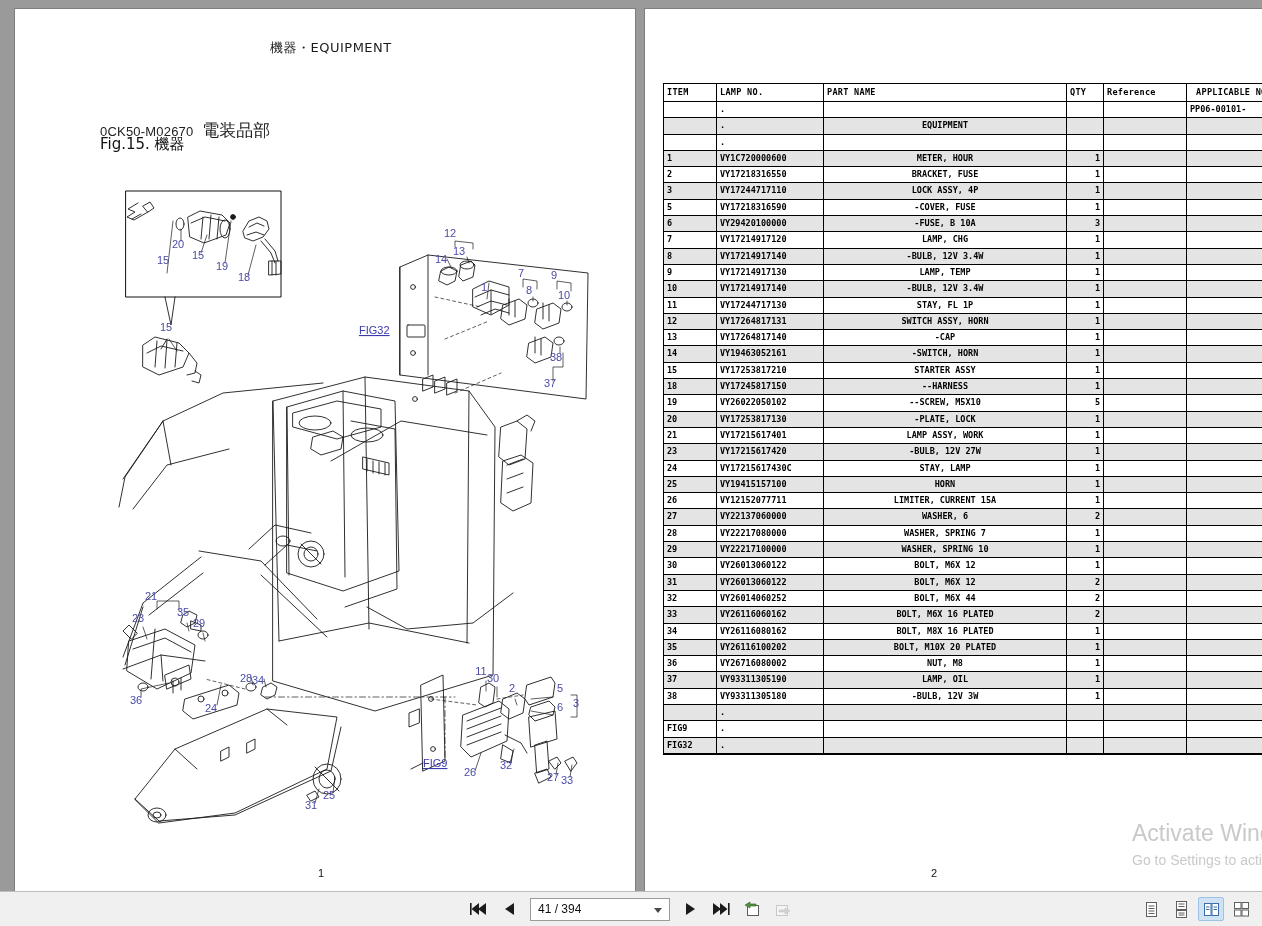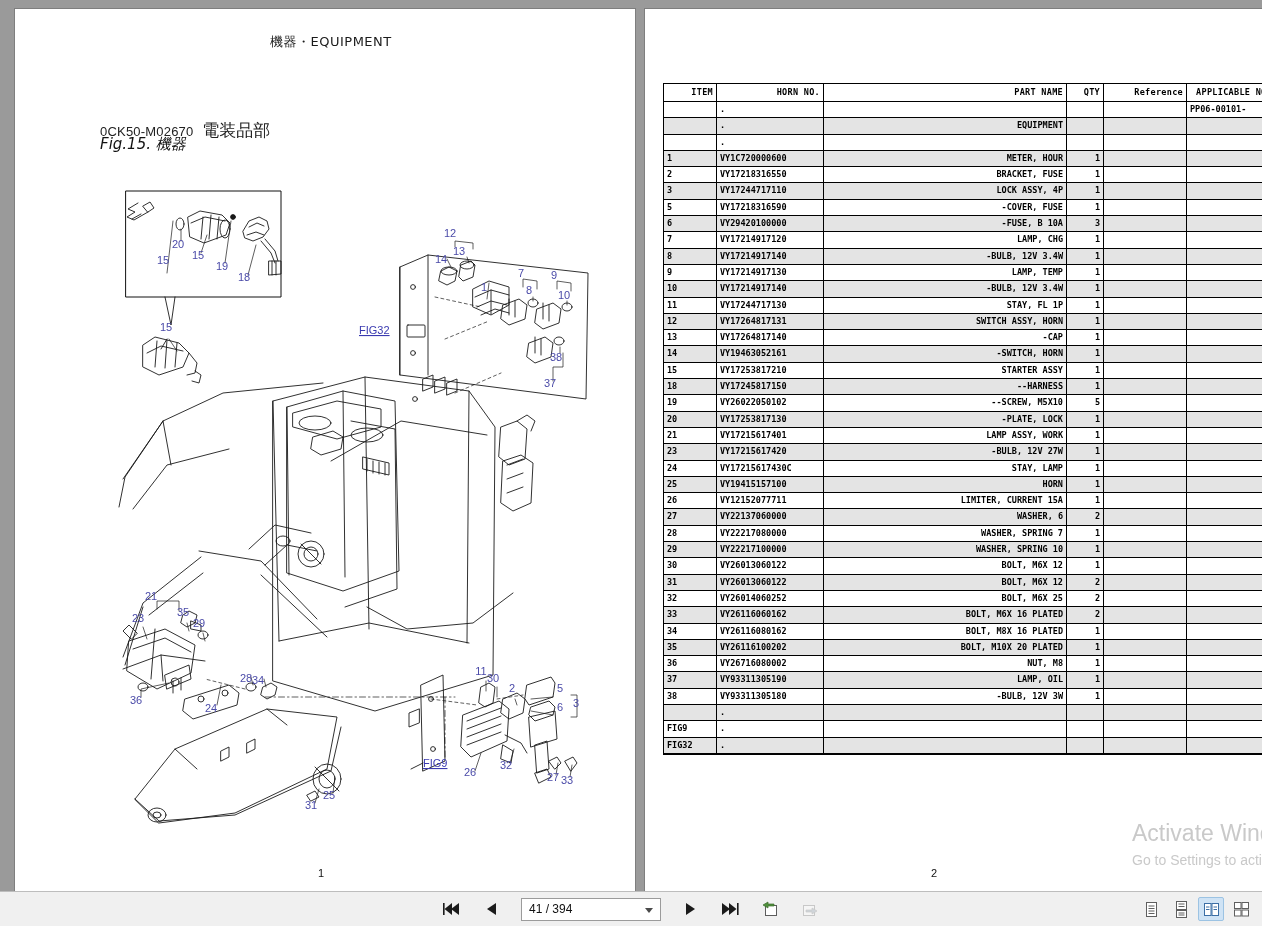--- a/index.html
+++ b/index.html
@@ -15,59 +15,59 @@
   .page{position:absolute;top:8px;height:884px;background:#ffffff;
         border:1px solid #7e7e7e;box-sizing:border-box;overflow:hidden;}
   .page-left{left:14px;width:622px;}
   .page-right{left:644px;width:618px;border-right:none;}
 
   .pagenum{position:absolute;bottom:12px;font-size:11px;color:#111;}
   .pagenum-left{left:303px;}
   .pagenum-right{left:286px;}
 
   
-  .doc-head{position:absolute;left:255px;top:24px;font-size:13px;color:#1b1b1b;
+  .doc-head{position:absolute;left:255px;top:30px;font-size:13px;color:#1b1b1b;
             font-family:"DejaVu Sans",sans-serif;letter-spacing:.5px;}
   .fig-code{position:absolute;left:85px;top:110px;font-size:10.5px;color:#222;}
   .fig-code .code{font-size:13px;letter-spacing:.2px;}
   .fig-code .jp{font-size:17px;font-family:"DejaVu Sans",sans-serif;}
   .fig-title{position:absolute;left:85px;top:126px;font-size:15px;color:#111;}
-  .fig-title .jp{font-family:"DejaVu Sans",sans-serif;font-style:italic;}
+  .fig-title .jp{font-family:"DejaVu Sans",sans-serif;}
 
   
   .diagram{position:absolute;left:0;top:0;width:622px;height:884px;}
   .diagram svg{display:block;}
   .callout{fill:#4a4aa8;font-family:"Liberation Sans",sans-serif;font-size:11px;}
   .figref{fill:#3a3ab0;font-family:"Liberation Sans",sans-serif;font-size:11px;
           text-decoration:underline;}
 
   
   .parts-wrap{position:absolute;left:18px;top:74px;width:568px;}
   table.parts{border-collapse:collapse;width:566px;table-layout:fixed;
               font-family:"DejaVu Sans Mono","Liberation Mono",monospace;}
   table.parts th,table.parts td{
      border:1px solid #000;padding:0 3px;height:15.3px;line-height:15.3px;
      font-size:8.5px;font-weight:bold;color:#000;overflow:hidden;white-space:nowrap;}
-  table.parts th{text-align:right;font-size:8.5px;letter-spacing:.3px;height:17px;}
+  table.parts th{text-align:left;font-size:8.5px;letter-spacing:.3px;height:17px;}
   thead th{border-bottom:2px solid #000;}
   .c-item{width:46px;text-align:left;}
   .c-part{width:100px;text-align:left;}
-  .c-name{width:236px;text-align:right;}
+  .c-name{width:236px;text-align:center;}
   .c-qty{width:30px;text-align:right;padding-right:5px;}
   .c-ref{width:76px;}
   .c-app{width:88px;text-align:left;}
   tr.shade td{background:#e4e4e4;}
   .th-ref{font-weight:bold;font-size:8.2px;}
   table.parts tr.last td{border-bottom:2px solid #000;}
 
   
   .toolbar{position:absolute;left:0;bottom:0;width:1262px;height:34px;
            background:#f0f0f0;border-top:1px solid #bdbdbd;}
   .tb-center{position:absolute;left:0;top:0;width:1262px;height:34px;
-             display:flex;align-items:center;justify-content:center;gap:18px;}
+             display:flex;align-items:center;justify-content:center;gap:9px;}
   .tb-btn{width:22px;height:22px;display:flex;align-items:center;justify-content:center;
           cursor:pointer;background:transparent;border:none;}
   .tb-btn svg{display:block;}
   .pagebox{position:relative;width:138px;height:21px;background:#fff;
            border:1px solid #9b9b9b;display:flex;align-items:center;}
   .pagebox input{border:none;outline:none;width:104px;height:17px;margin-left:5px;
                  font-size:12px;font-family:"Liberation Sans",sans-serif;color:#111;background:transparent;}
   .pagebox .caret{position:absolute;right:7px;top:9px;width:0;height:0;
                   border-left:4px solid transparent;border-right:4px solid transparent;
                   border-top:5px solid #4a4a4a;}
@@ -370,21 +370,21 @@
 
     <div class="pagenum pagenum-left">1</div>
   </div>
 
   <div class="page page-right">
     <div class="parts-wrap">
       <table class="parts">
         <thead>
           <tr>
             <th class="c-item">ITEM</th>
-            <th class="c-part">HORN NO.</th>
+            <th class="c-part">LAMP NO.</th>
             <th class="c-name">PART NAME</th>
             <th class="c-qty" style="">QTY</th>
             <th class="c-ref th-ref">Reference</th>
             <th class="c-app" style="text-align:center">APPLICABLE NO.</th>
           </tr>
         </thead>
         <tbody id="parts-body">
             <tr>
               <td class="c-item"></td>
               <td class="c-part">.</td>
@@ -621,21 +621,21 @@
               <td class="c-item">31</td>
               <td class="c-part">VY26013060122</td>
               <td class="c-name">BOLT, M6X 12</td>
               <td class="c-qty">2</td>
               <td class="c-ref"></td>
               <td class="c-app"></td>
             </tr>
             <tr>
               <td class="c-item">32</td>
               <td class="c-part">VY26014060252</td>
-              <td class="c-name">BOLT, M6X 25</td>
+              <td class="c-name">BOLT, M6X 44</td>
               <td class="c-qty">2</td>
               <td class="c-ref"></td>
               <td class="c-app"></td>
             </tr>
             <tr class="shade">
               <td class="c-item">33</td>
               <td class="c-part">VY26116060162</td>
               <td class="c-name">BOLT, M6X 16 PLATED</td>
               <td class="c-qty">2</td>
               <td class="c-ref"></td>

